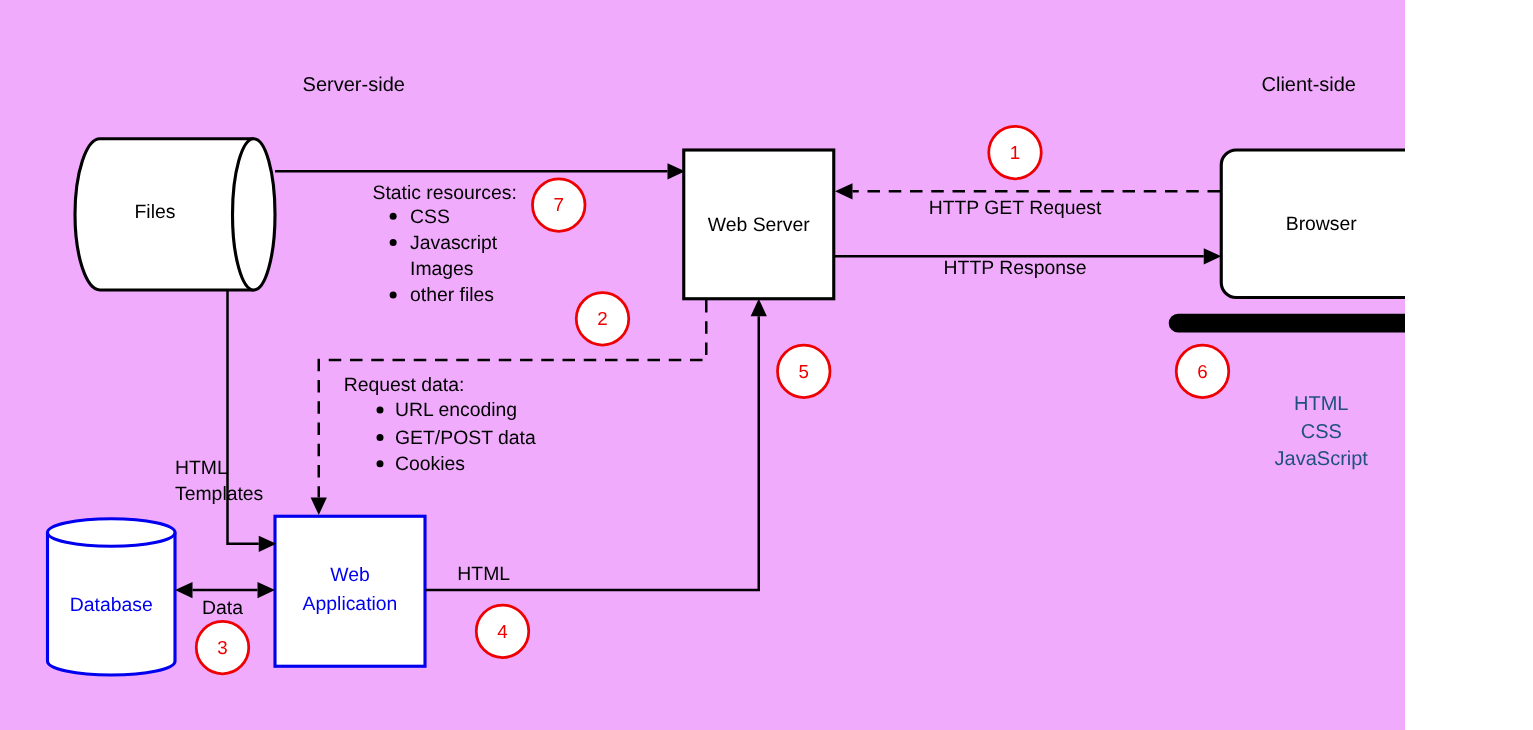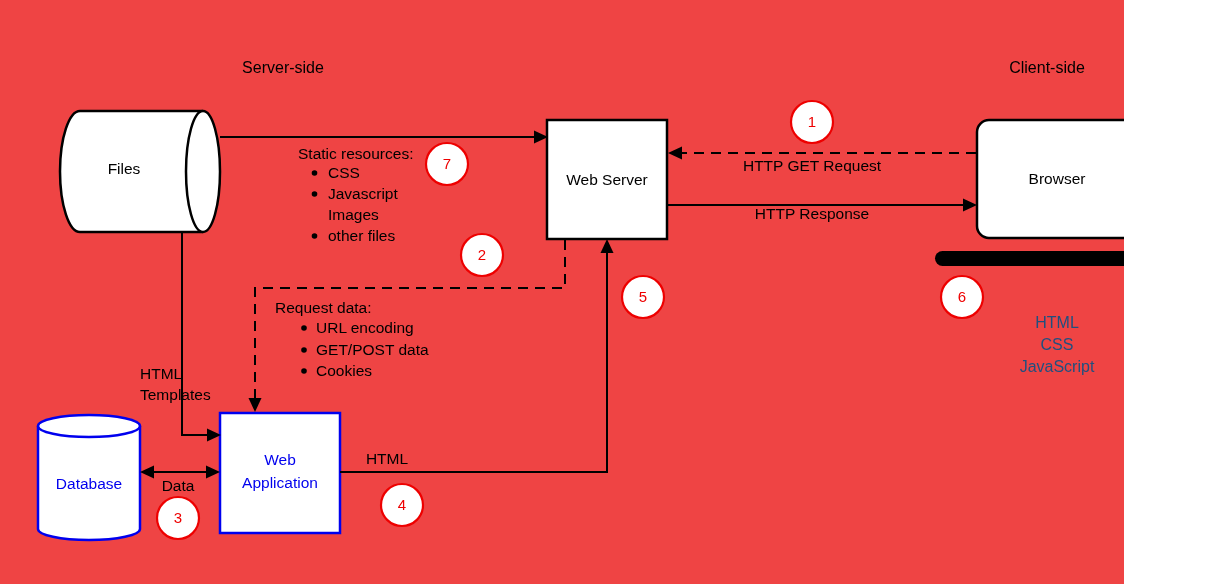--- a/index.html
+++ b/index.html
@@ -5,21 +5,21 @@
   html, body {
     margin: 0;
     padding: 0;
     background: #ffffff;
     font-family: "Liberation Sans", sans-serif;
   }
   .canvas {
     position: relative;
     width: 1124px;
     height: 584px;
-    background: #ef4444;
+    background: #f0abfc;
     overflow: hidden;
   }
   svg { display: block; }
 
   
   .node-black { fill: #ffffff; stroke: #000000; stroke-width: 2.5px; }
   .node-blue  { fill: #ffffff; stroke: #0000ee; stroke-width: 2.5px; }
   .edge       { fill: none; stroke: #000000; stroke-width: 2px; }
   .edge-dashed{ fill: none; stroke: #000000; stroke-width: 2px; stroke-dasharray: 10 7; }
   .arrowhead  { fill: #000000; stroke: none; }

